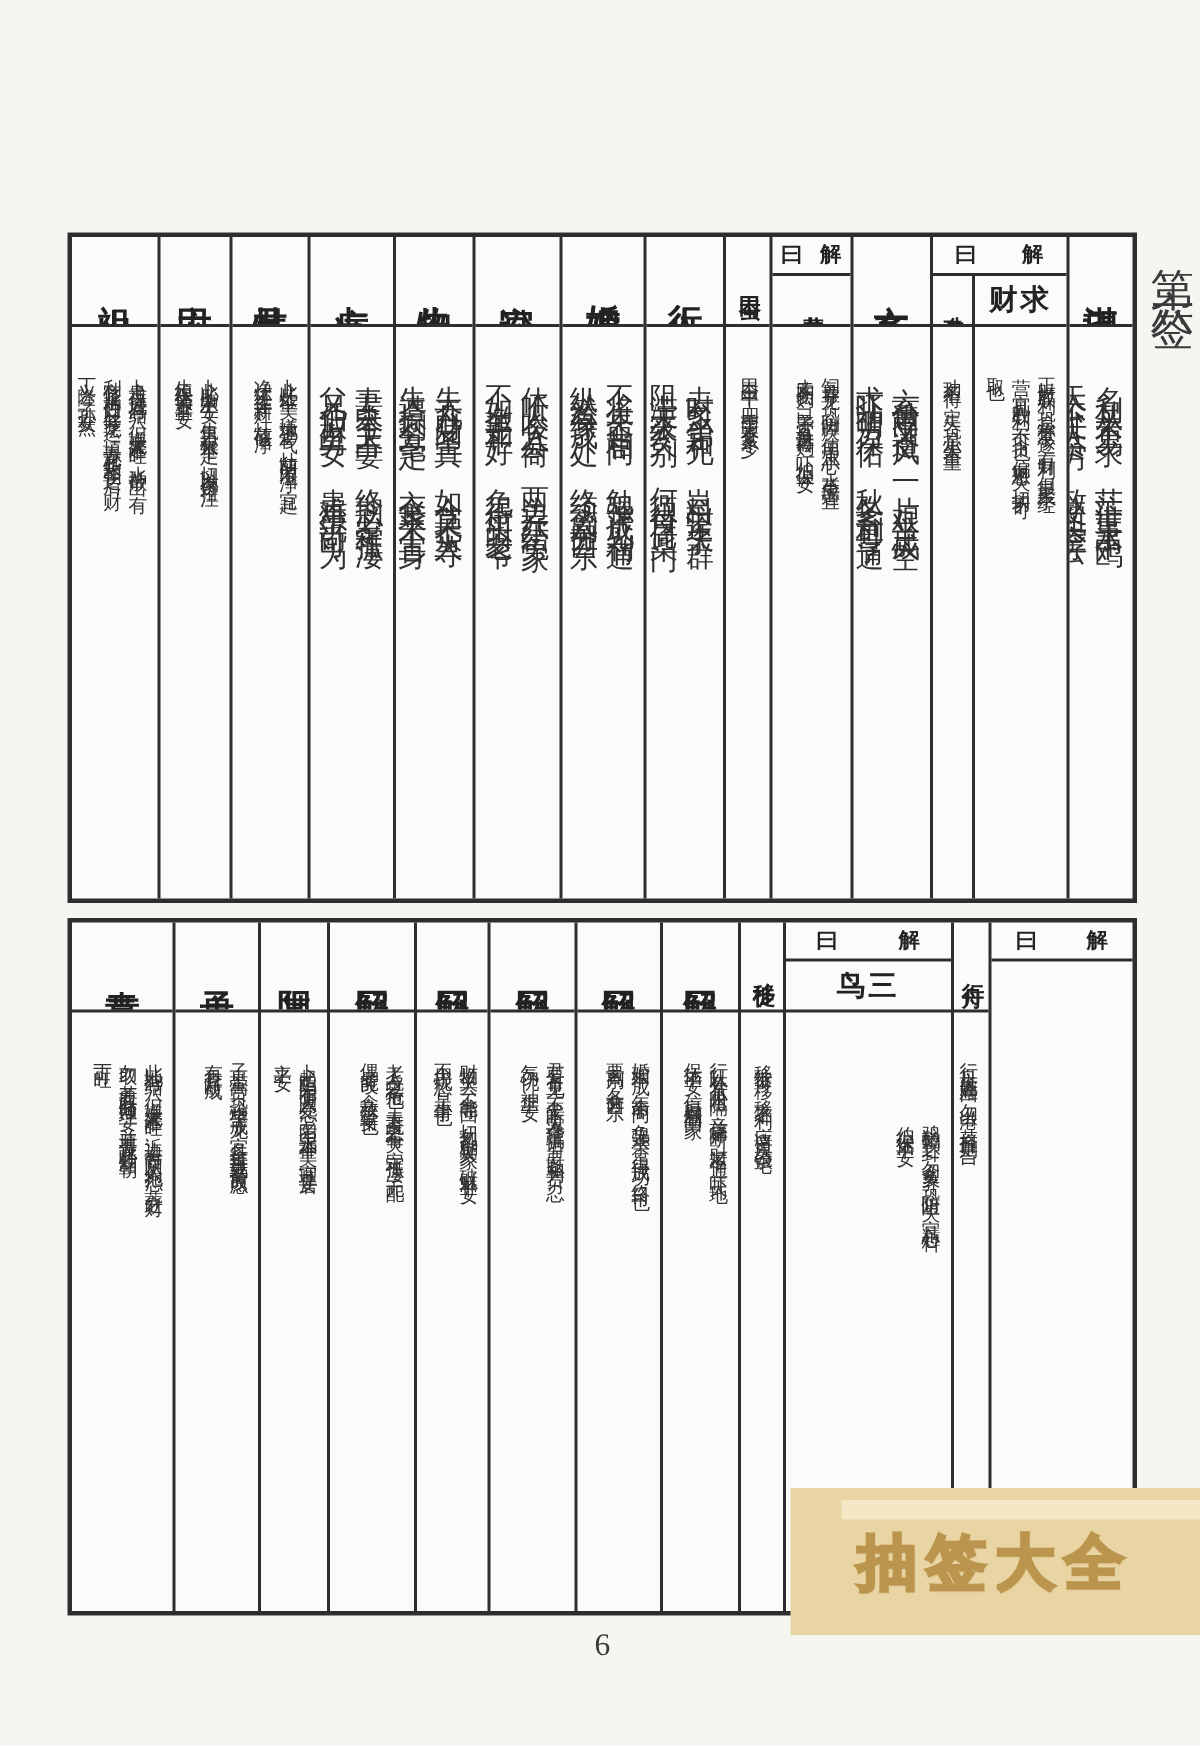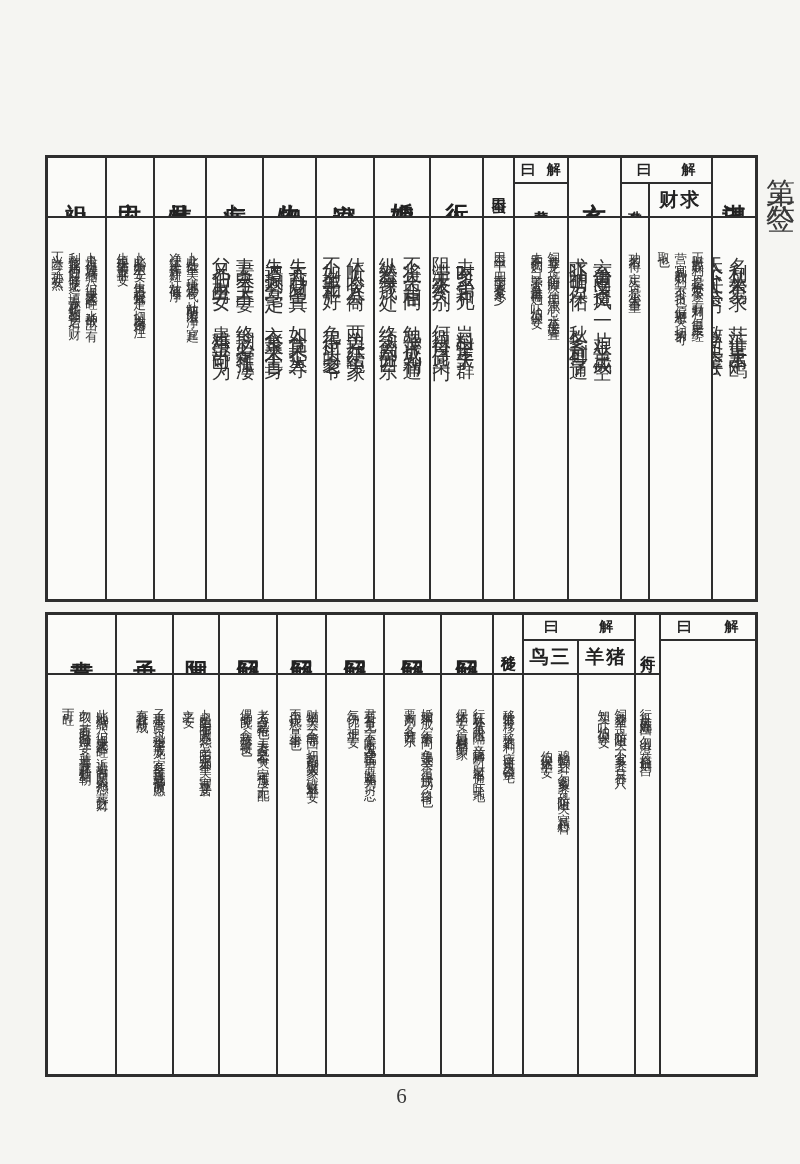--- a/index.html
+++ b/index.html
@@ -320,42 +320,37 @@
         <div class="subrow">
           <div class="subcol" style="flex: 56 1 0%; gap: 41px;">
             <div class="hd hd-sub">
               <span class="hrow">鸟三</span>
             </div>
             <div class="body small">
               <div class="vline"><span class="ph">鸡鹅鸭之卦</span><span class="ph">勿贪多养</span><span class="ph">恐防阻失</span><span class="ph">宜精心料</span></div>
               <div class="vline"><span class="ph">伯公保佑平安</span></div>
             </div>
           </div>
-          <div class="subcol" style="flex: 58 1 0%;">
-            <div class="hd hd-sub">
-              <span class="hrow">羊猪</span>
-            </div>
-            <div class="body small">
-              <div class="vline"><span class="ph">饲养猪羊</span><span class="ph">恐防阻失</span><span class="ph">不宜多养</span><span class="ph">只养一只</span></div>
-              <div class="vline"><span class="ph">知卖</span><span class="ph">吓伯公保安</span></div>
-            </div>
-          </div>
         </div>
       </div>
       <div class="col" style="flex: 24 1 0%;">
         <div class="hd hd-tall hd-small">
           <span class="vert">行舟</span>
         </div>
         <div class="body small">
           <div class="vline"><span class="ph">行舟失舵难回</span><span class="ph">勿出港</span><span class="ph">若择日则吉</span></div>
         </div>
       </div>
       <div class="col" style="flex: 98 1 0%;">
         <div class="bar">
           <span>曰</span>
           <span>解</span>
         </div>
         <div class="subrow">
         </div>
       </div>
     </div>
   <div class="page-number">6</div>
+  <div class="watermark">
+    <div class="watermark-strip"></div>
+    <div class="watermark-text">抽签大全</div>
+  </div>
 </div>
 
 </body></html>

